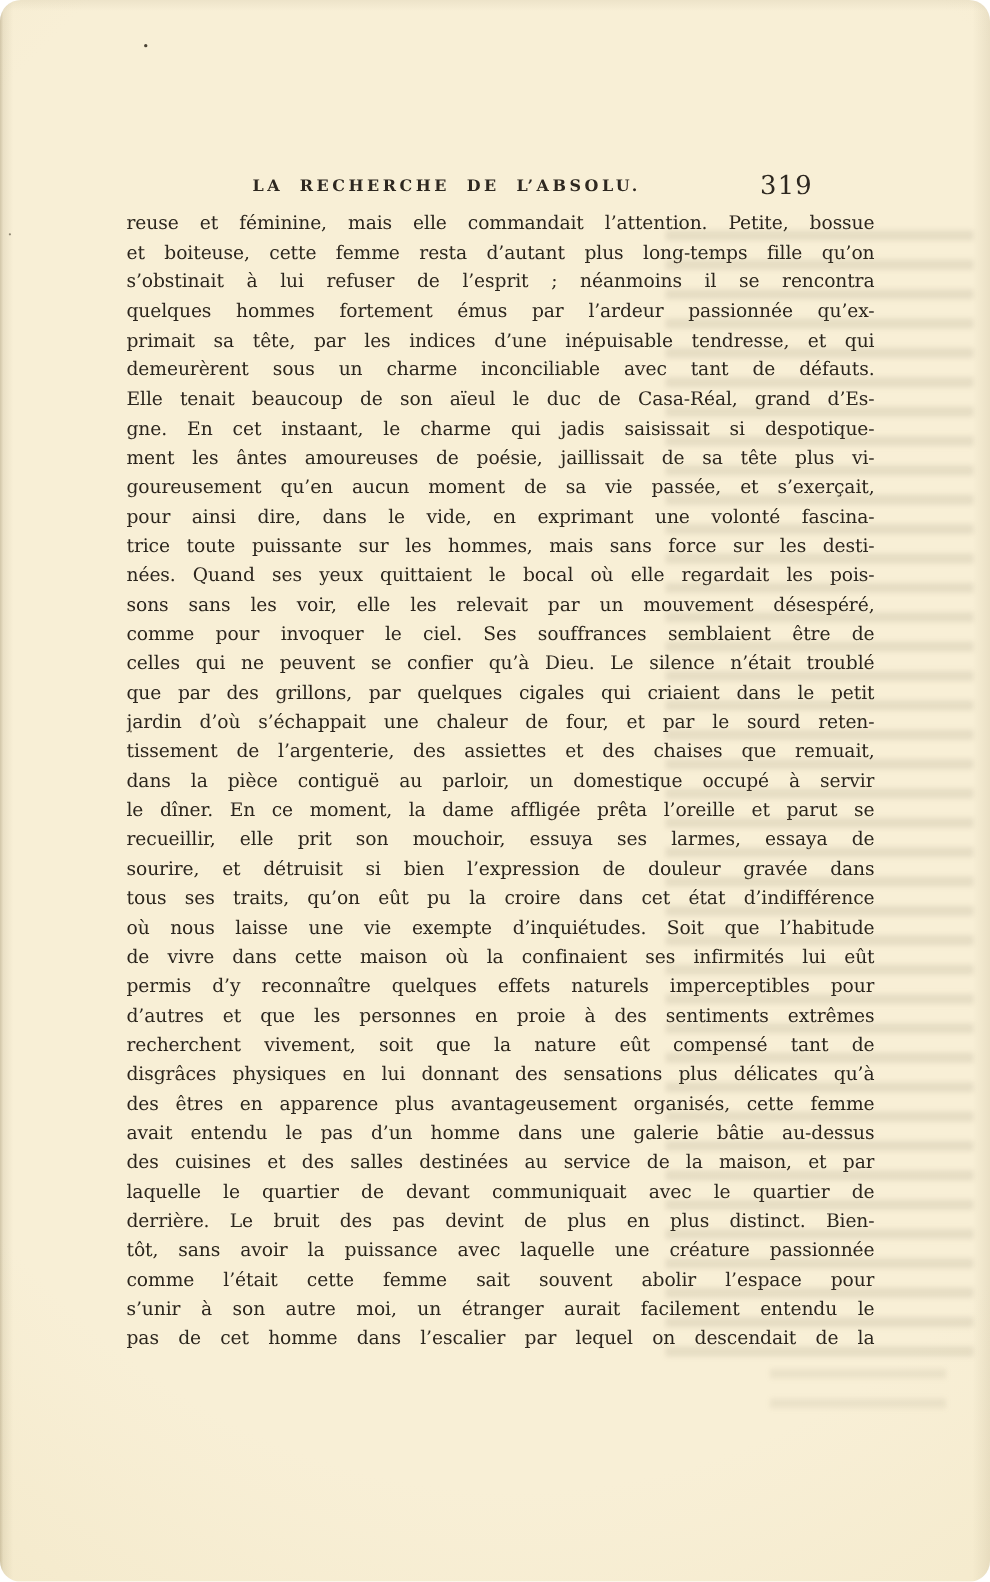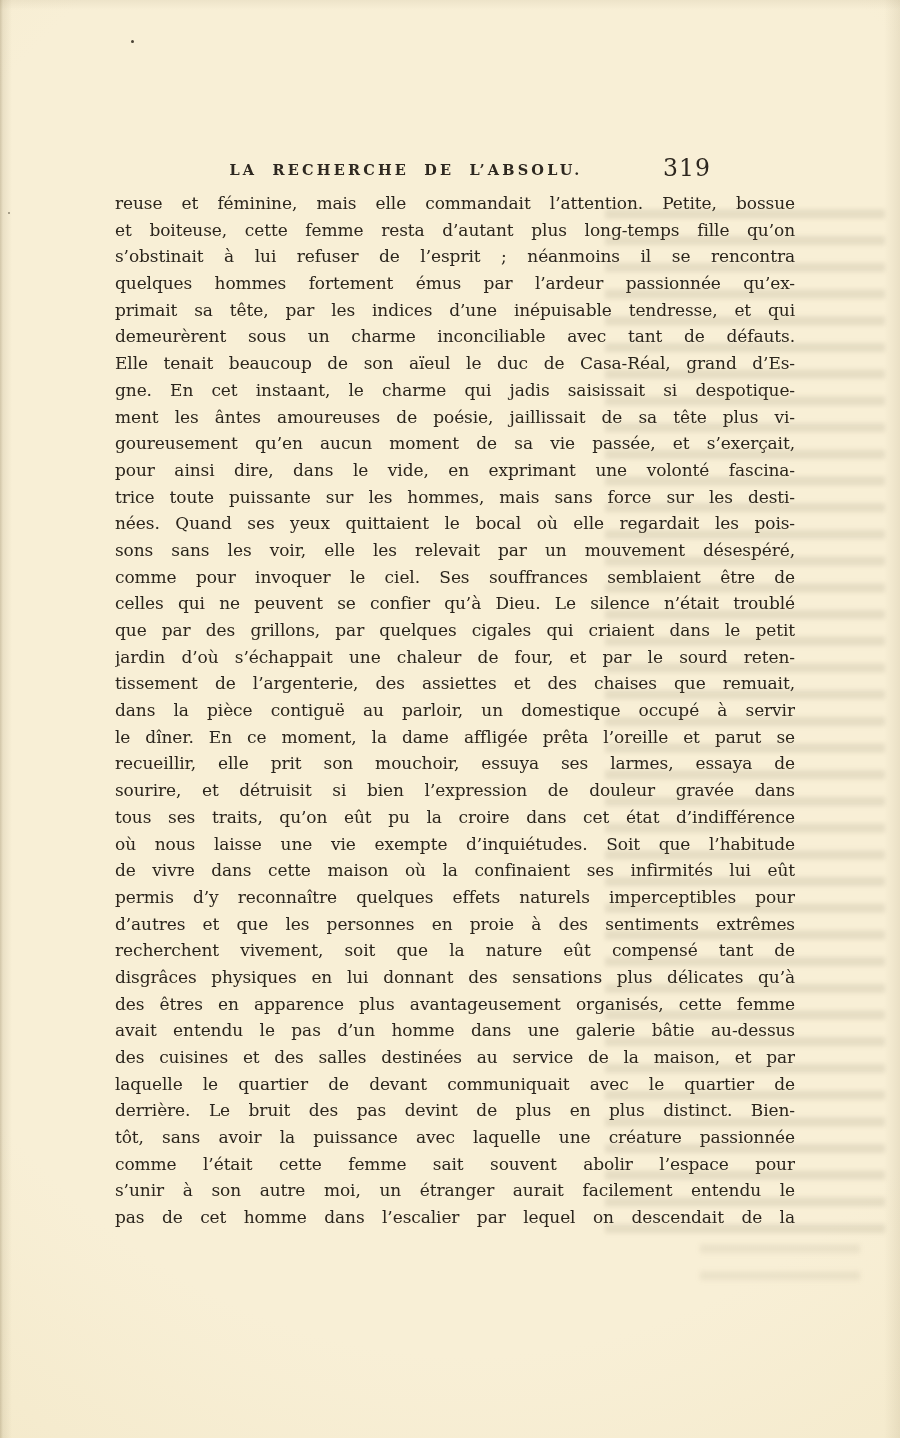--- a/index.html
+++ b/index.html
@@ -9,40 +9,41 @@
     position: relative;
     overflow: hidden;
   }
   .page {
     position: absolute; inset: 0;
     background:
       linear-gradient(to right, rgba(110,92,52,0.28) 0px, rgba(110,92,52,0.10) 3px, rgba(110,92,52,0.0) 12px),
       linear-gradient(to left, rgba(110,92,52,0.10) 0px, rgba(110,92,52,0.0) 16px),
       linear-gradient(to bottom, rgba(110,92,52,0.08) 0px, rgba(110,92,52,0.0) 10px),
       radial-gradient(130% 95% at 52% 42%, #f8efd6 55%, #f2e7c6 85%, #eadcb4 100%);
+    border-radius: 19px;
   }
   .running-head {
     position: absolute;
     left: 115px; top: 158px;
     width: 680px; height: 30px;
     color: #2e2820;
   }
   .head-title {
     position: absolute;
     left: 291px; top: 3px;
     transform: translateX(-50%);
     font-size: 14.5px;
     letter-spacing: 3.2px;
     word-spacing: 7px;
     white-space: nowrap;
     font-weight: 600;
   }
   .page-number {
     position: absolute;
-    left: 548px; top: -4px;
+    left: 576px; top: -4px;
     font-size: 23.5px;
     letter-spacing: 1px;
     font-weight: 500;
   }
   .text-block {
     position: absolute;
     left: 115px; top: 190px;
     width: 680px;
     color: #2b251d;
     font-size: 17px;

